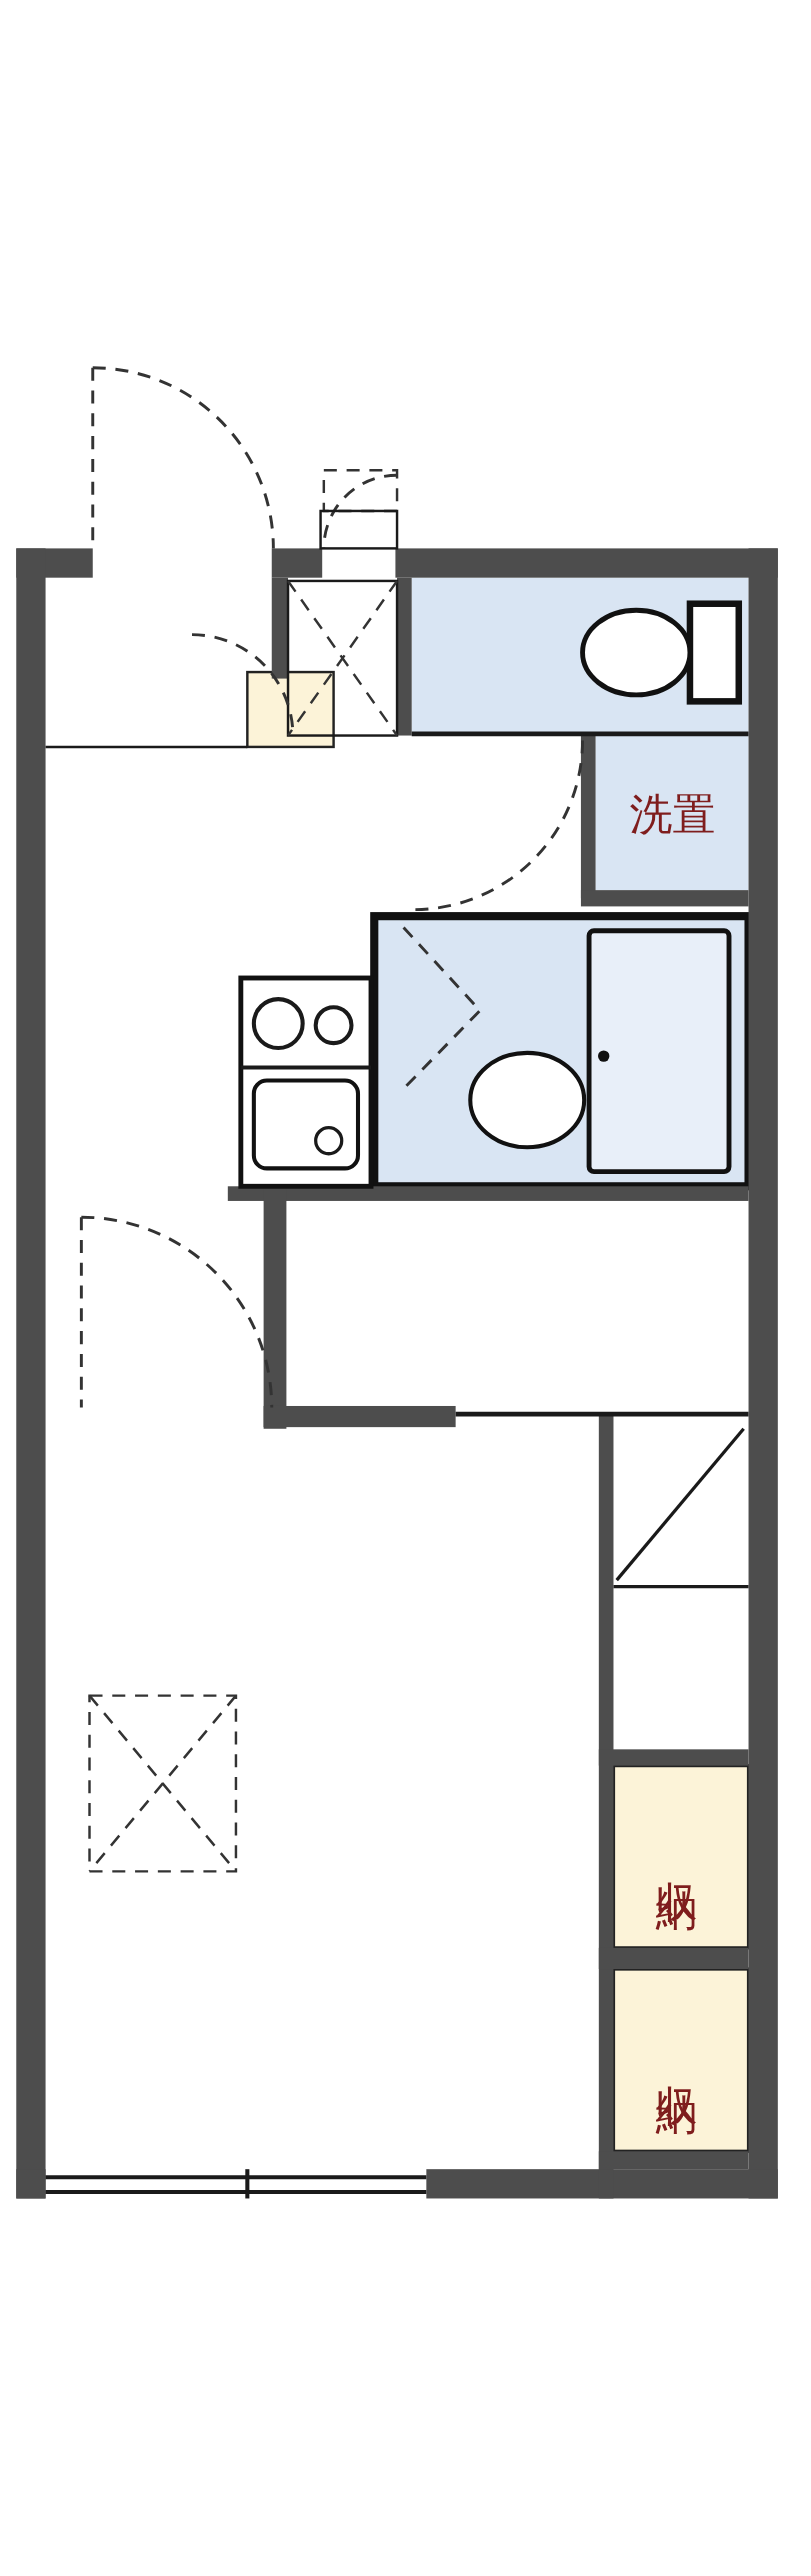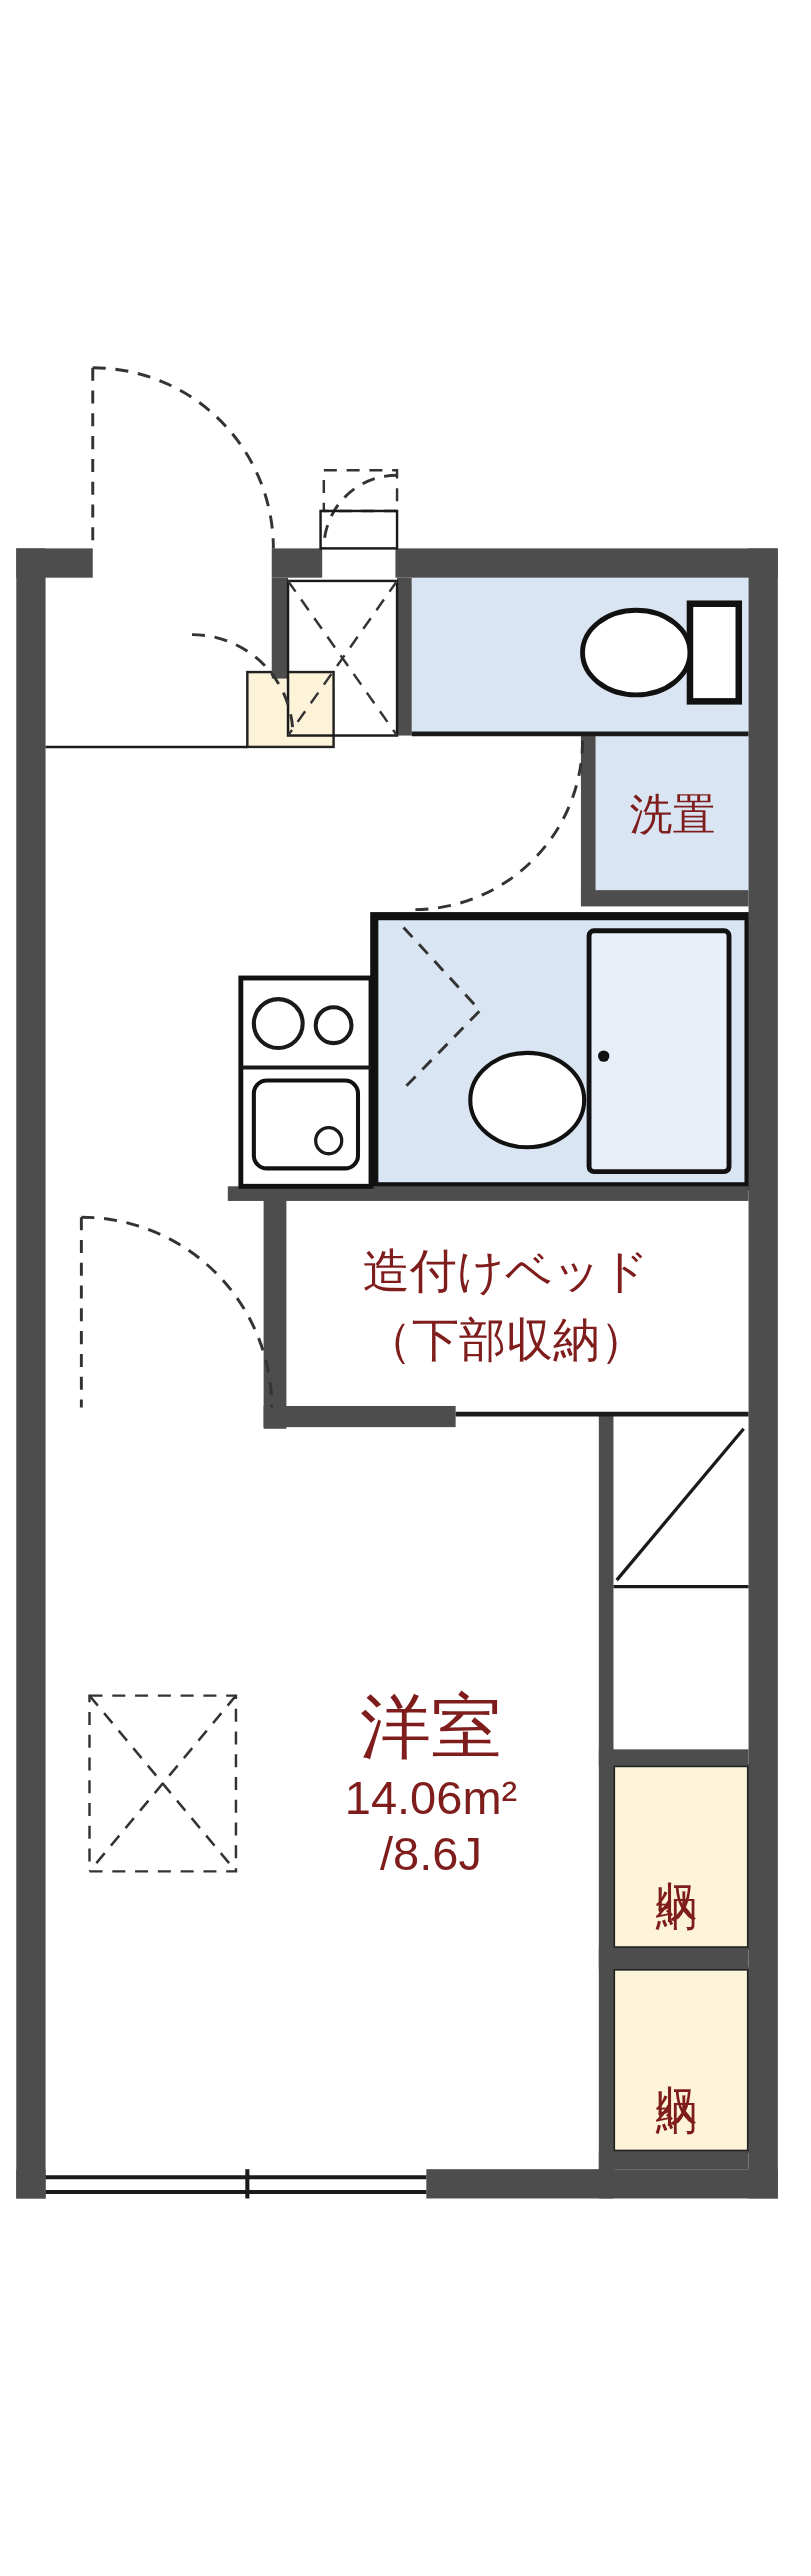--- a/index.html
+++ b/index.html
@@ -104,28 +104,19 @@
     <path class="dash" stroke-width="1.8" d="M358,455 A104,104 0 0 1 254,559"></path>
     <path class="dash" stroke-width="1.8" d="M50,748 A117,117 0 0 1 167,865"></path>
     <path class="dash" stroke-width="1.8" d="M50,748 L50,865"></path>
 
     <rect x="55" y="1042" width="90" height="108" class="dash" stroke-width="1.5"></rect>
     <path class="dash" stroke-width="1.5" d="M55,1042 L145,1150 M145,1042 L55,1150"></path>
   </svg>
 
   <div class="label washer-label">洗置</div>
 
-  <div class="label bed-label">
-    <div>造付けベッド</div>
-    <div>（下部収納）</div>
-  </div>
 
-  <div class="label room-label-block">
-    <div class="room-name">洋室</div>
-    <div class="room-area">14.06m²</div>
-    <div class="room-area">/8.6J</div>
-  </div>
 
   <div class="label storage-label storage-1">収納</div>
   <div class="label storage-label storage-2">収納</div>
 
 </div>
 
 
 </body></html>

